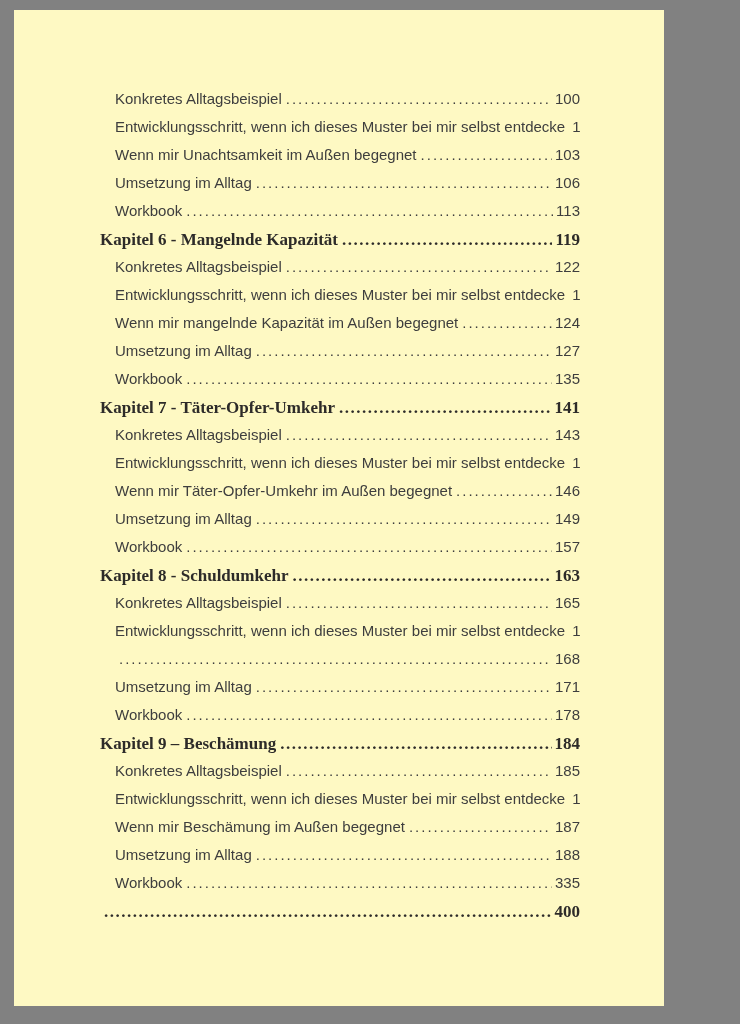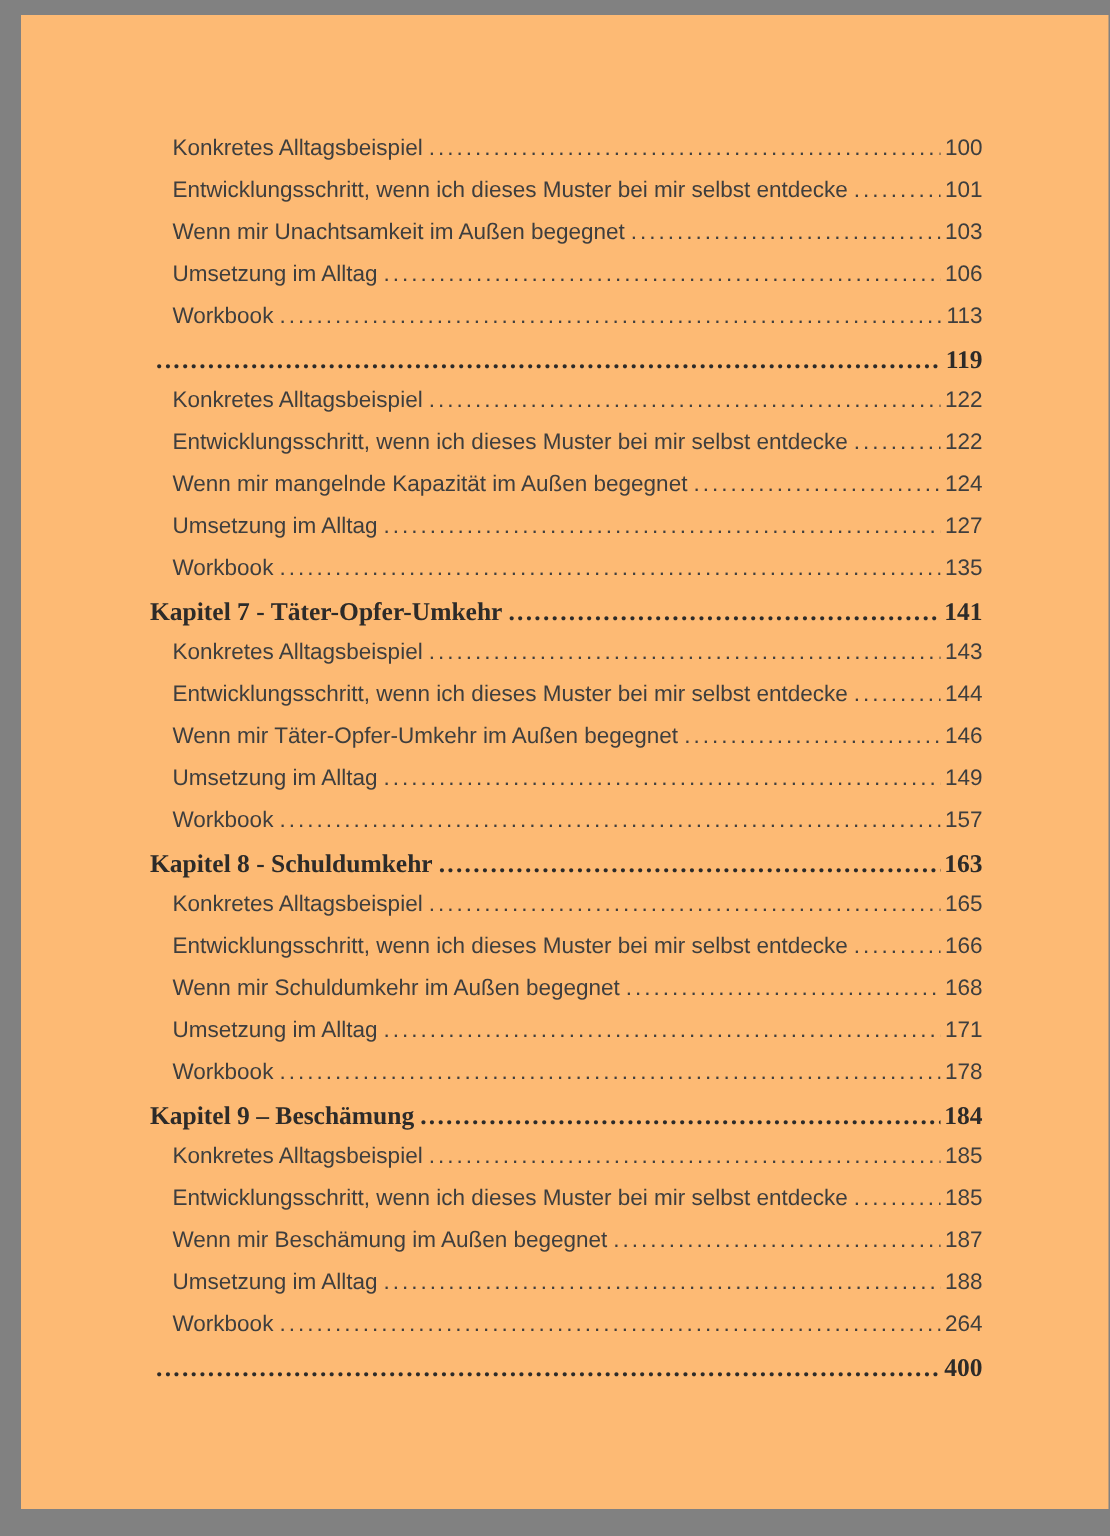--- a/index.html
+++ b/index.html
@@ -11,23 +11,23 @@
     height: 1024px;
     position: relative;
     background: #818181;
     overflow: hidden;
     font-family: "Liberation Sans", sans-serif;
   }
   .paper {
     position: absolute;
     left: 14px;
     top: 10px;
-    width: 725px;
+    width: 650px;
     height: 996px;
-    background: #fdba74;
+    background: #fef9c3;
     text-decoration: underline;
   }
   .toc {
     position: absolute;
     left: 86px;
     right: 84px;
     top: 80px;
   }
   .toc-row {
     display: flex;
@@ -91,20 +91,21 @@
         <span class="toc-title">Umsetzung im Alltag</span>
         <span class="toc-dots">........................................................................................................................................................................................................</span>
         <span class="toc-page">106</span>
       </div>
       <div class="toc-row sub">
         <span class="toc-title">Workbook</span>
         <span class="toc-dots">........................................................................................................................................................................................................</span>
         <span class="toc-page">113</span>
       </div>
       <div class="toc-row chapter">
+        <span class="toc-title">Kapitel 6 - Mangelnde Kapazität</span>
         <span class="toc-dots">........................................................................................................................................................................................................</span>
         <span class="toc-page">119</span>
       </div>
       <div class="toc-row sub">
         <span class="toc-title">Konkretes Alltagsbeispiel</span>
         <span class="toc-dots">........................................................................................................................................................................................................</span>
         <span class="toc-page">122</span>
       </div>
       <div class="toc-row sub">
         <span class="toc-title">Entwicklungsschritt, wenn ich dieses Muster bei mir selbst entdecke</span>
@@ -165,21 +166,20 @@
         <span class="toc-title">Konkretes Alltagsbeispiel</span>
         <span class="toc-dots">........................................................................................................................................................................................................</span>
         <span class="toc-page">165</span>
       </div>
       <div class="toc-row sub">
         <span class="toc-title">Entwicklungsschritt, wenn ich dieses Muster bei mir selbst entdecke</span>
         <span class="toc-dots">........................................................................................................................................................................................................</span>
         <span class="toc-page">166</span>
       </div>
       <div class="toc-row sub">
-        <span class="toc-title">Wenn mir Schuldumkehr im Außen begegnet</span>
         <span class="toc-dots">........................................................................................................................................................................................................</span>
         <span class="toc-page">168</span>
       </div>
       <div class="toc-row sub">
         <span class="toc-title">Umsetzung im Alltag</span>
         <span class="toc-dots">........................................................................................................................................................................................................</span>
         <span class="toc-page">171</span>
       </div>
       <div class="toc-row sub">
         <span class="toc-title">Workbook</span>
@@ -207,20 +207,20 @@
         <span class="toc-page">187</span>
       </div>
       <div class="toc-row sub">
         <span class="toc-title">Umsetzung im Alltag</span>
         <span class="toc-dots">........................................................................................................................................................................................................</span>
         <span class="toc-page">188</span>
       </div>
       <div class="toc-row sub">
         <span class="toc-title">Workbook</span>
         <span class="toc-dots">........................................................................................................................................................................................................</span>
-        <span class="toc-page">264</span>
+        <span class="toc-page">335</span>
       </div>
       <div class="toc-row chapter">
         <span class="toc-dots">........................................................................................................................................................................................................</span>
         <span class="toc-page">400</span>
       </div>
     </div>
 </div>
 
 </body></html>

